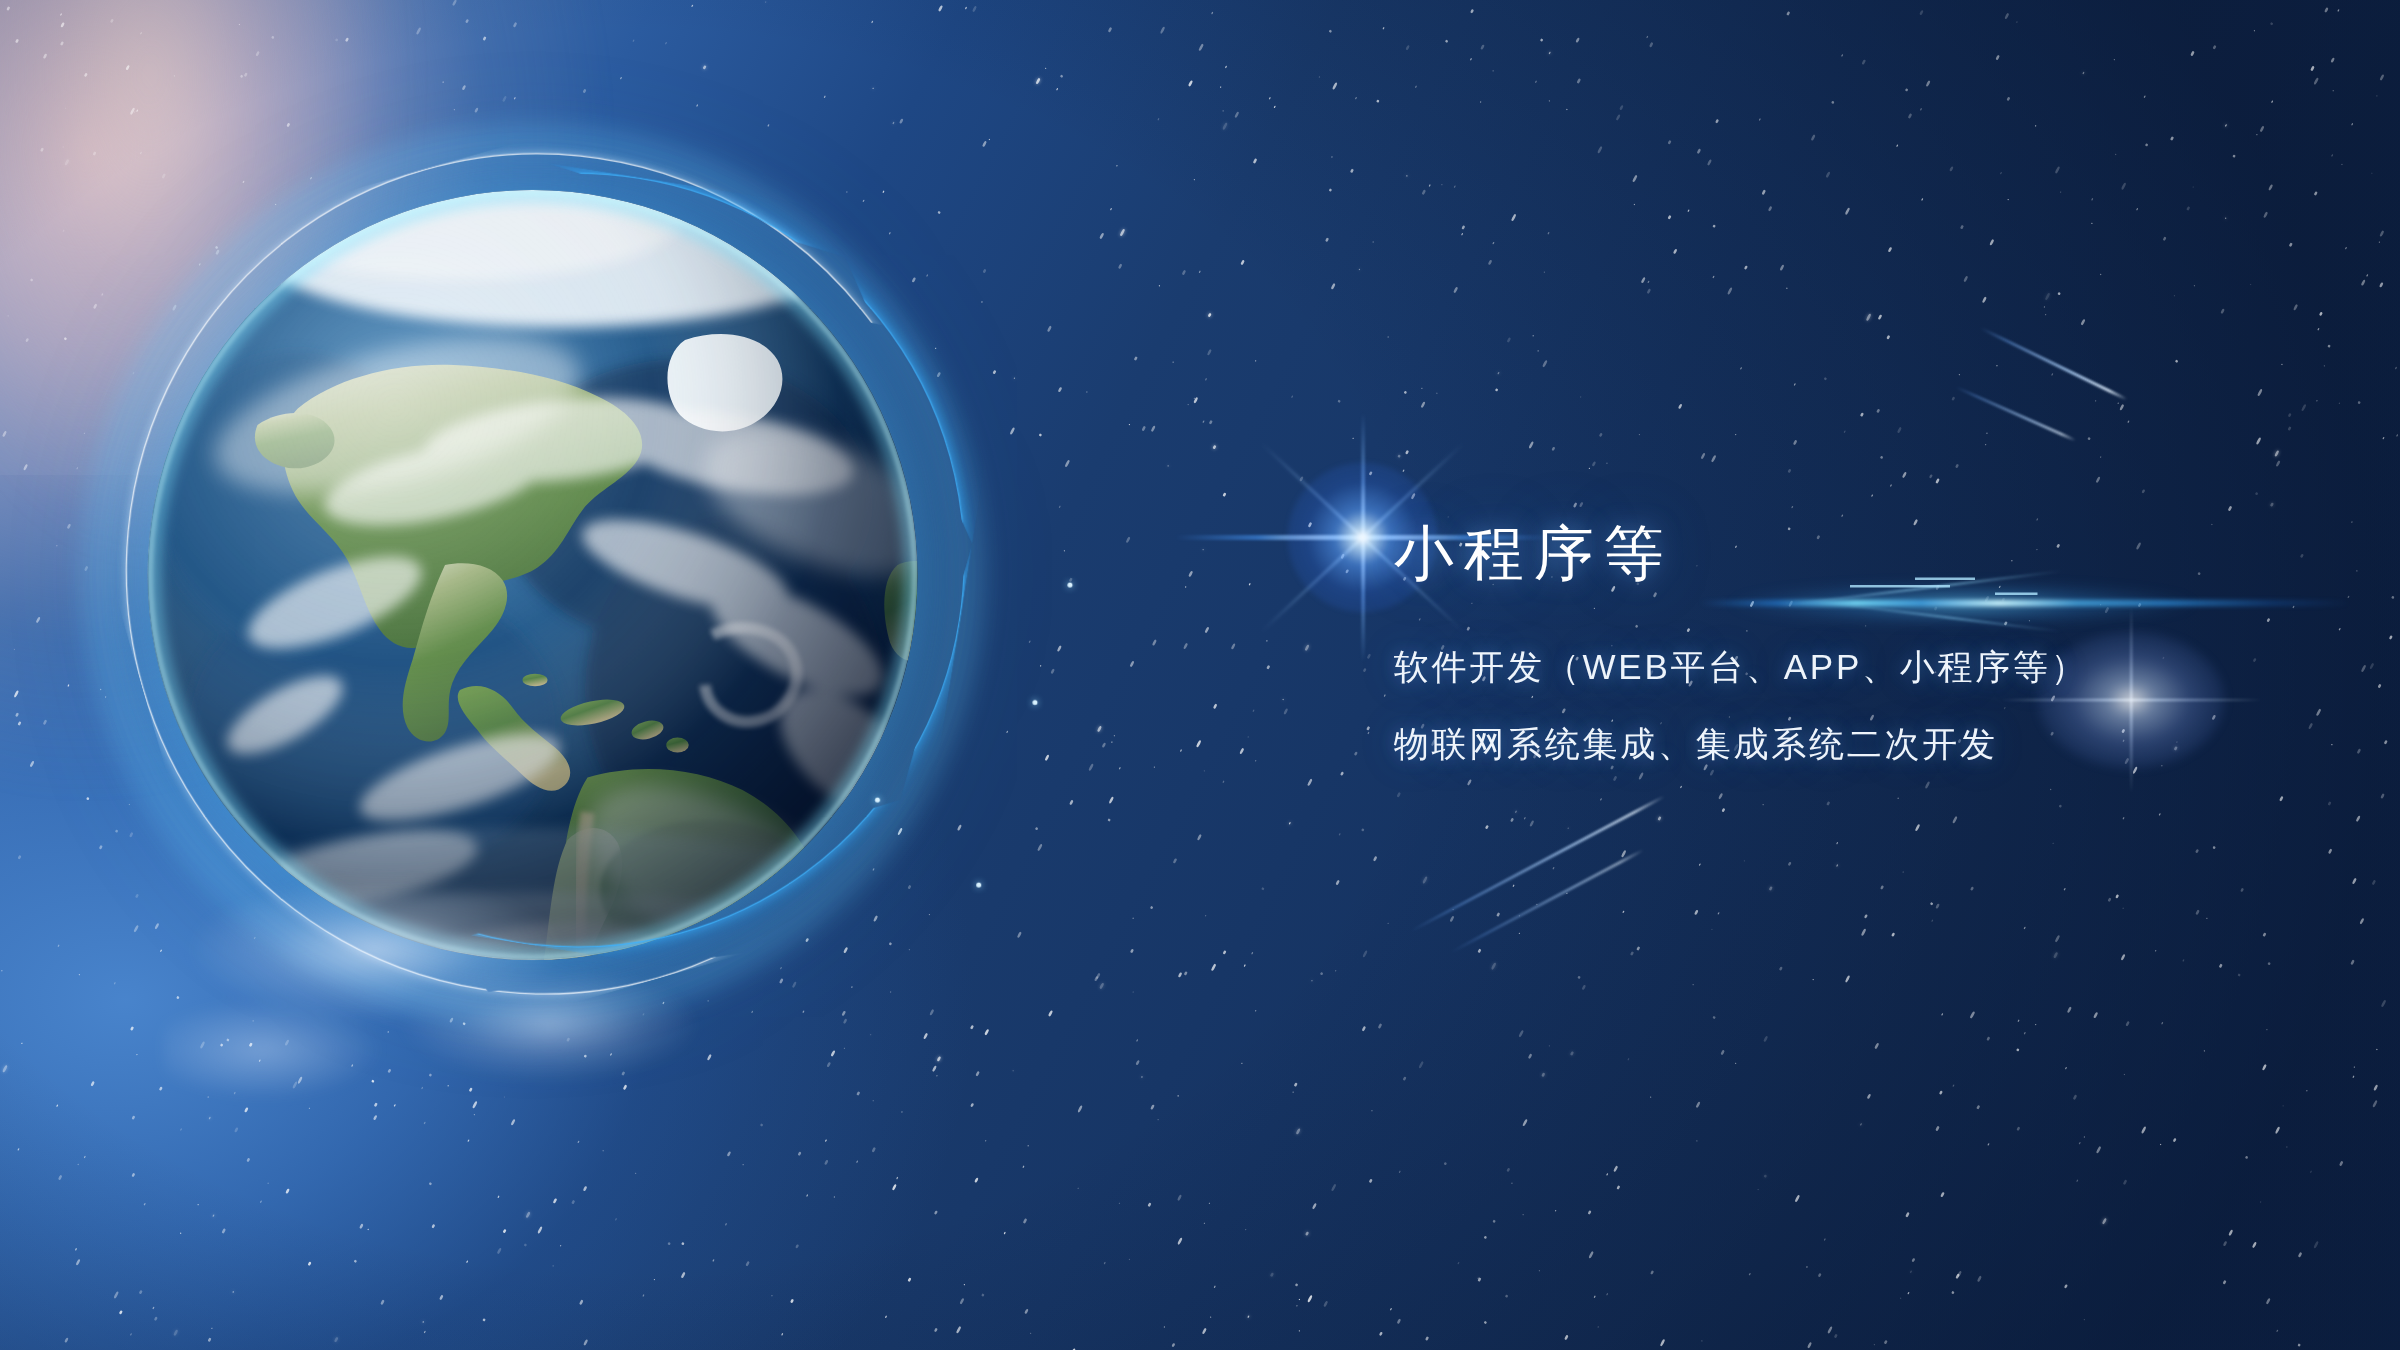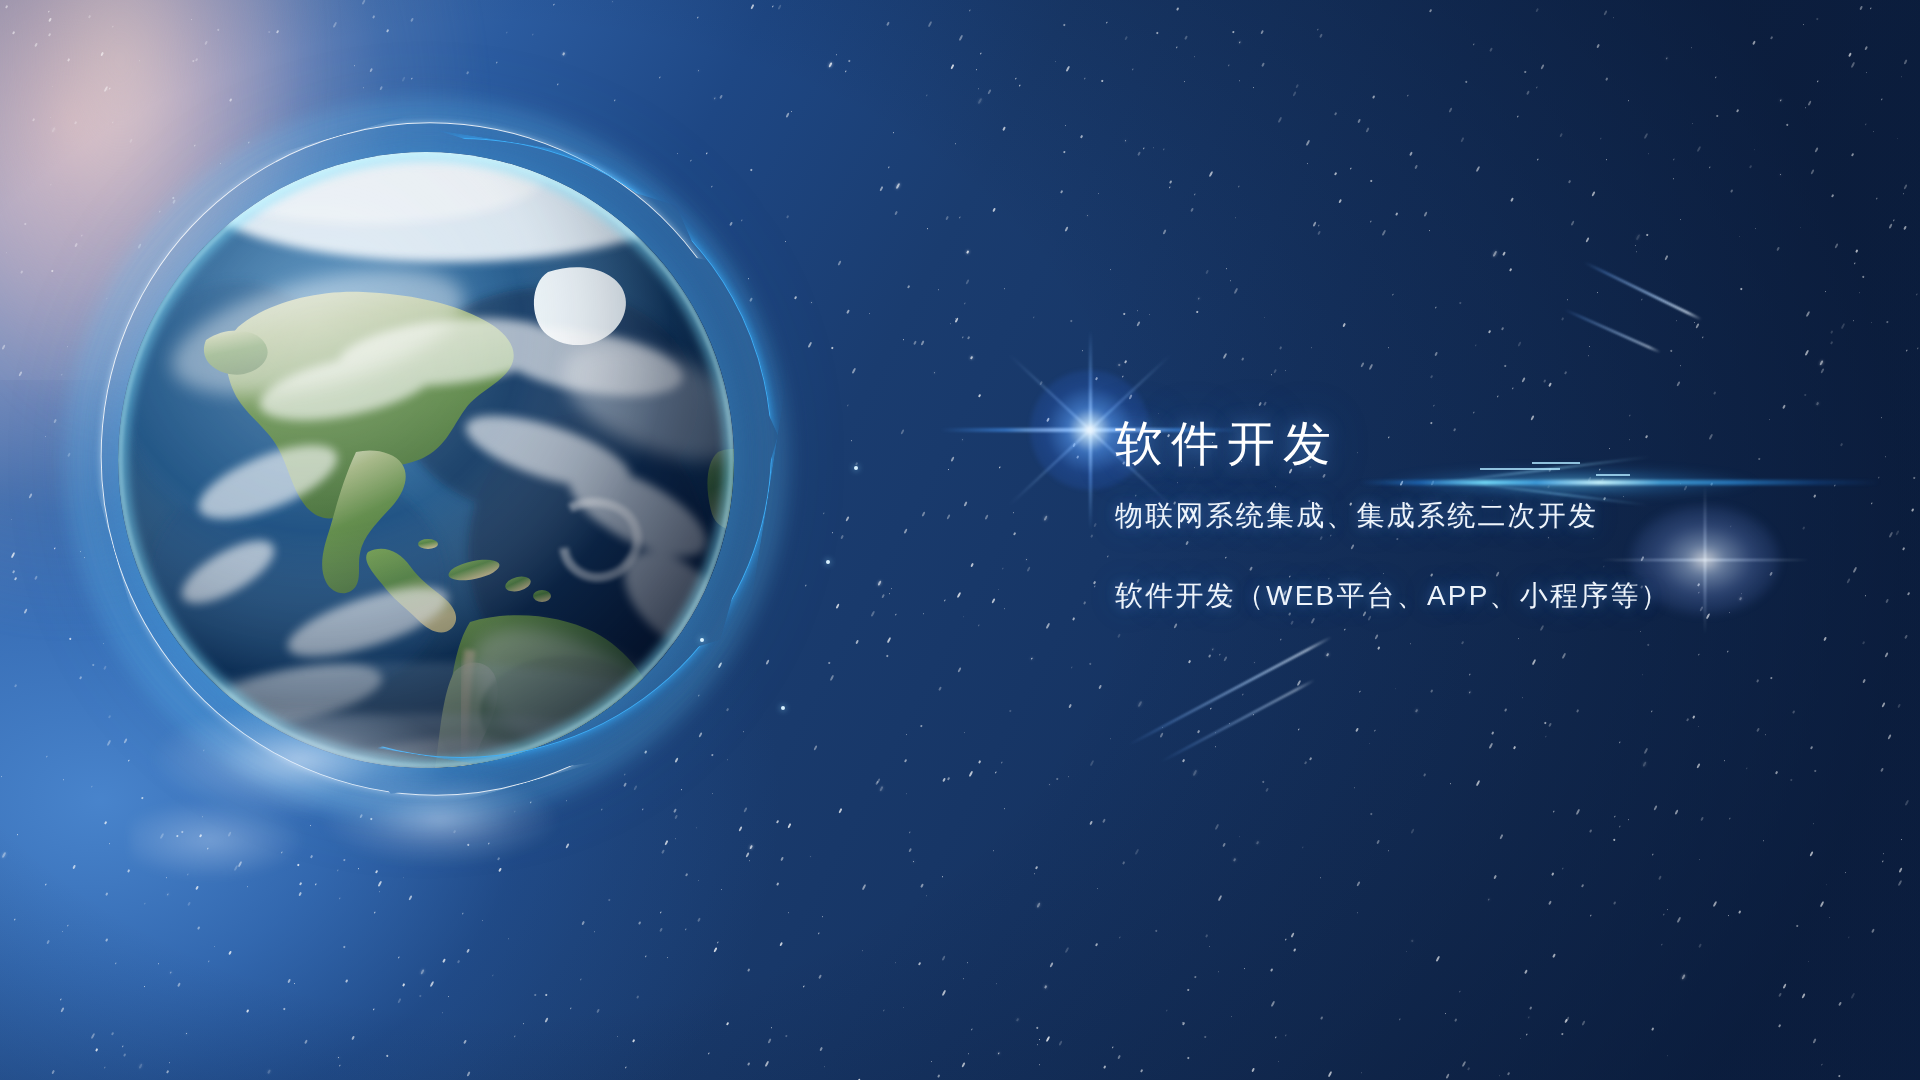--- a/index.html
+++ b/index.html
@@ -1617,18 +1617,18 @@
     <div class="ray-h"></div>
     <div class="core"></div>
   </div>
 
   <div class="meteor" style="left:1578px; top:290px; width:130px; transform:rotate(26deg);"></div>
   <div class="meteor" style="left:1560px; top:330px; width:105px; transform:rotate(24deg); opacity:.75;"></div>
   <div class="meteor" style="left:1115px; top:690px; width:230px; transform:rotate(-28deg); opacity:.85;"></div>
   <div class="meteor" style="left:1150px; top:720px; width:175px; transform:rotate(-28deg); opacity:.6;"></div>
 
   <div id="copy">
-    <h1 class="headline">软件开发</h1>
+    <h1 class="headline">小程序等</h1>
+    <p class="sub sub-1">软件开发（WEB平台、APP、小程序等）</p>
     <p class="sub sub-2">物联网系统集成、集成系统二次开发</p>
-    <p class="sub sub-1">软件开发（WEB平台、APP、小程序等）</p>
   </div>
 
 </div>
 
 </body></html>

